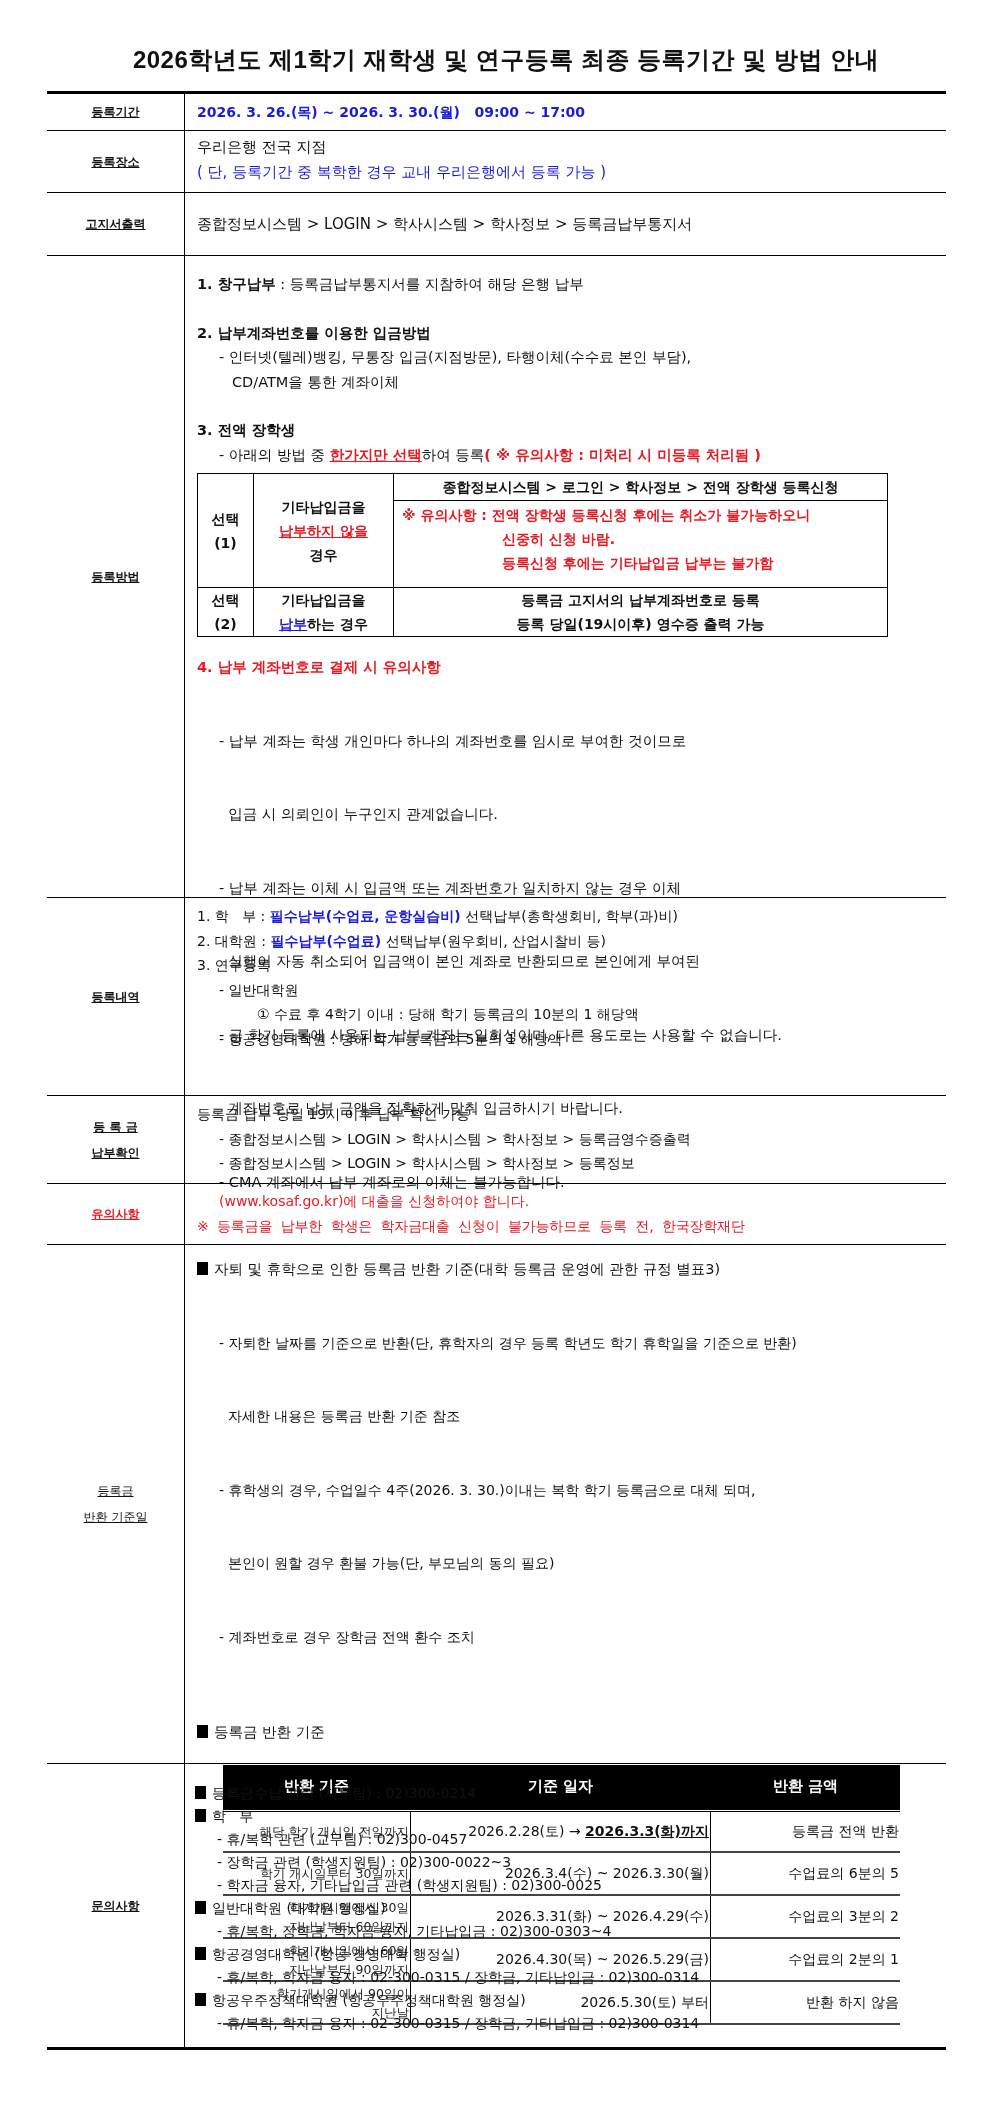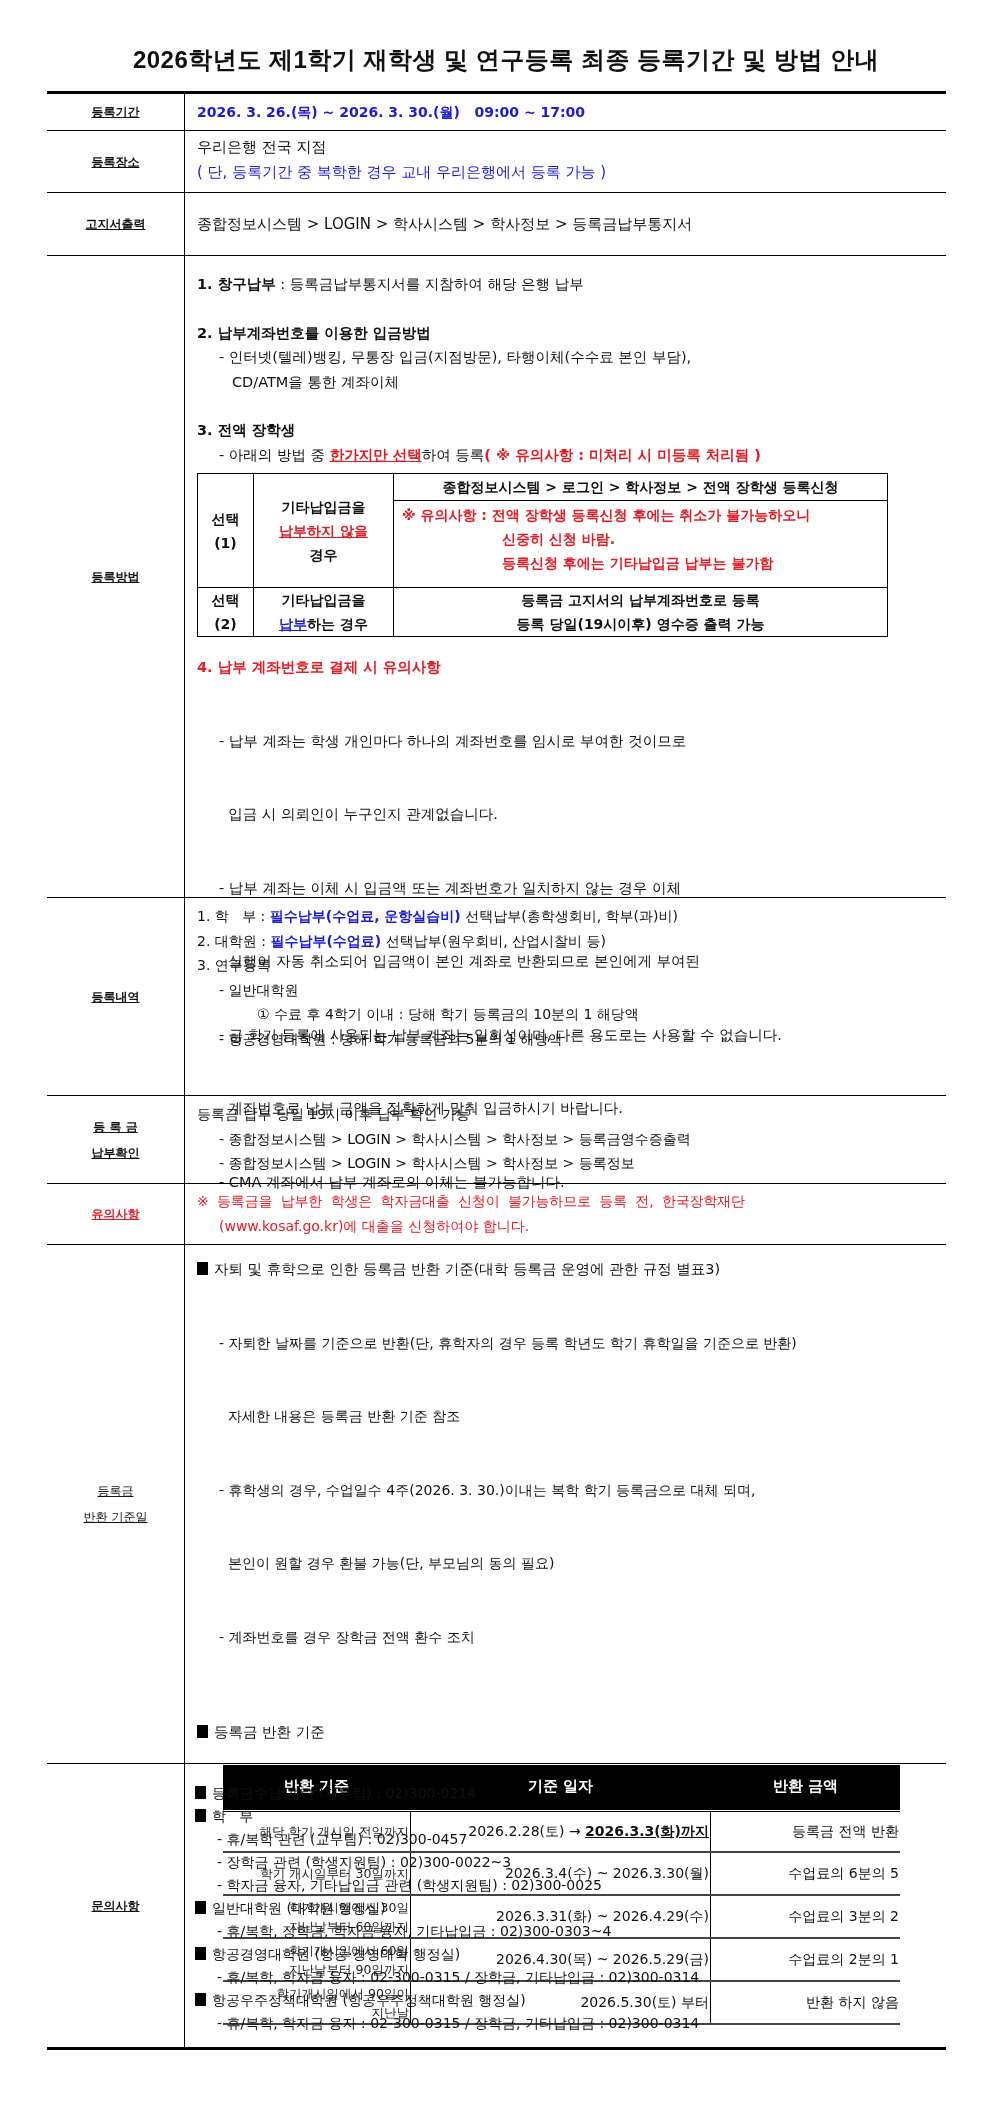--- a/index.html
+++ b/index.html
@@ -135,38 +135,38 @@
     <div class="cnt" style="padding-top:6px;font-size:14px">
       <div>등록금 납부 당일 19시 이후 납부 확인 가능</div>
       <div class="ind1">- 종합정보시스템 &gt; LOGIN &gt; 학사시스템 &gt; 학사정보 &gt; 등록금영수증출력</div>
       <div class="ind1">- 종합정보시스템 &gt; LOGIN &gt; 학사시스템 &gt; 학사정보 &gt; 등록정보</div>
     </div>
   </div>
 
   <div class="row" style="height:60px">
     <div class="lbl red">유의사항</div>
     <div class="cnt red" style="padding-top:5px;font-size:14px">
+      <div style="padding-left:22px">(www.kosaf.go.kr)에 대출을 신청하여야 합니다.</div>
       <div style="white-space:pre;letter-spacing:-0.2px">※  등록금을  납부한  학생은  학자금대출  신청이  불가능하므로  등록  전,  한국장학재단</div>
-      <div style="padding-left:22px">(www.kosaf.go.kr)에 대출을 신청하여야 합니다.</div>
     </div>
   </div>
 
   <div class="row" style="height:518px">
     <div class="lbl" style="flex-direction:column;font-weight:normal">
       <div>등록금</div>
       <div>반환 기준일</div>
     </div>
     <div class="cnt" style="padding-top:12px;font-size:14.5px">
       <div><span class="sq"></span><span>자퇴 및 휴학으로 인한 등록금 반환 기준(대학 등록금 운영에 관한 규정 별표3)</span></div>
       <div class="ind1" style="white-space:pre;font-size:14px">
         <div>- 자퇴한 날짜를 기준으로 반환(단, 휴학자의 경우 등록 학년도 학기 휴학일을 기준으로 반환)</div>
         <div>  자세한 내용은 등록금 반환 기준 참조</div>
         <div>- 휴학생의 경우, 수업일수 4주(2026. 3. 30.)이내는 복학 학기 등록금으로 대체 되며,</div>
         <div>  본인이 원할 경우 환불 가능(단, 부모님의 동의 필요)</div>
-        <div>- 계좌번호를 경우 장학금 전액 환수 조치</div>
+        <div>- 계좌번호로 경우 장학금 전액 환수 조치</div>
       </div>
       <div style="height:22px"></div>
       <div><span class="sq"></span><span>등록금 반환 기준</span></div>
       <div style="height:20px"></div>
       <table class="refund">
         <tbody>
             <tr>
           <th style="width:185px">반환 기준</th>
           <th style="width:297px">기준 일자</th>
           <th>반환 금액</th>

